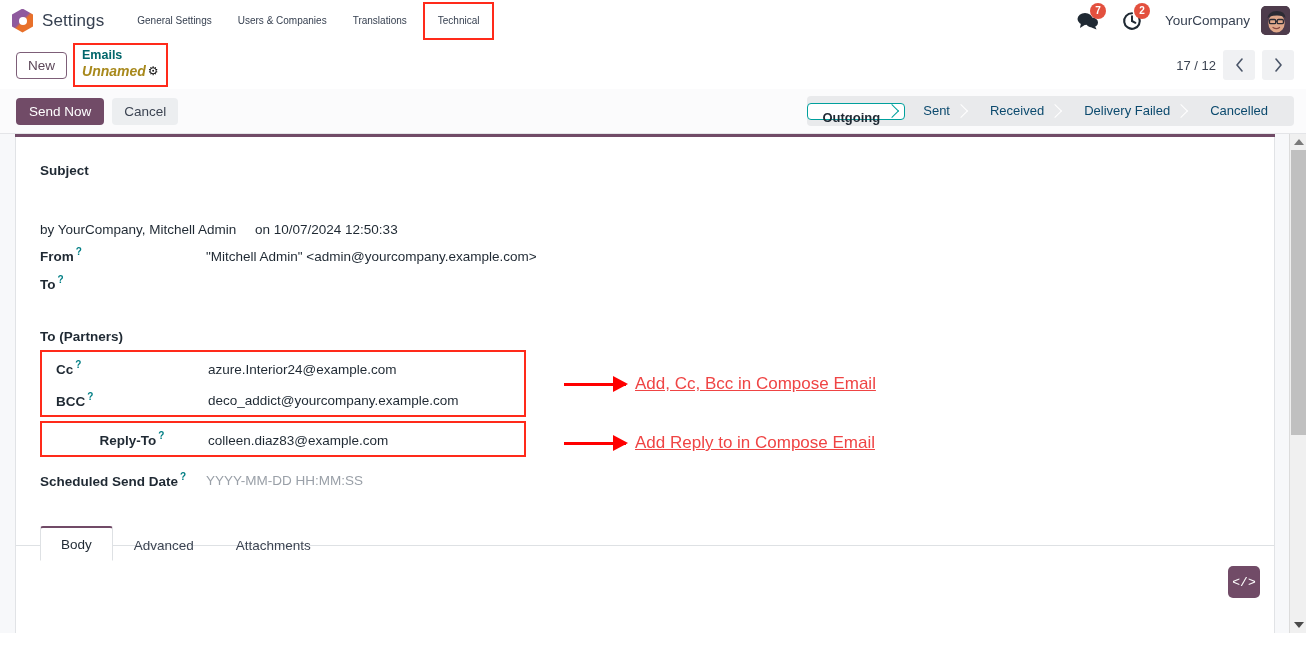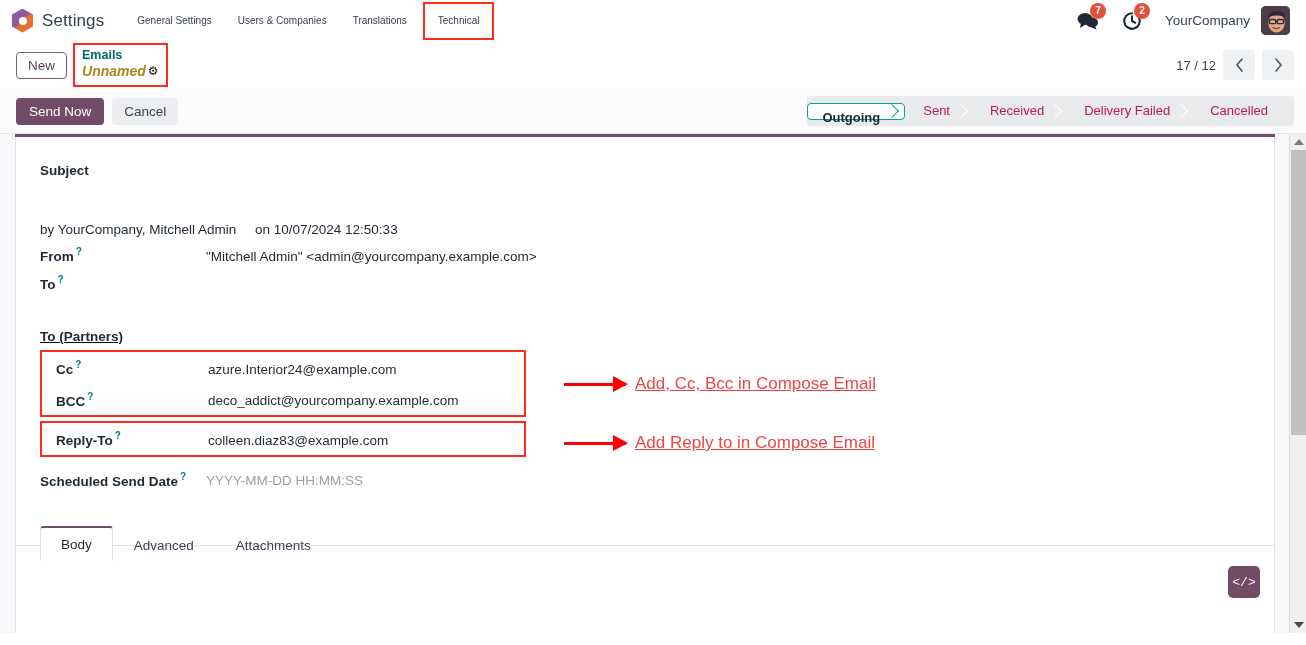--- a/index.html
+++ b/index.html
@@ -214,21 +214,21 @@
     align-items: center;
     background: #e9eaec;
     border-radius: 4px;
     height: 30px;
     overflow: hidden;
     padding-right: 4px;
   }
   .stage {
     position: relative;
     font-size: 13px;
-    color: #be185d;
+    color: #0c4a6e;
     padding: 0 22px 0 18px;
     height: 30px;
     line-height: 30px;
     white-space: nowrap;
     cursor: pointer;
   }
   .stage::after {
     content: "";
     position: absolute;
     right: 6px; top: 50%;
@@ -531,39 +531,39 @@
         <span class="f-value">"Mitchell Admin" &lt;admin@yourcompany.example.com&gt;</span>
       </div>
 
       <div class="f-row" style="margin-bottom:10px;">
         <span class="f-label"><span>To</span><span class="tip">?</span></span>
         <span class="f-value"></span>
       </div>
 
       <div style="height:28px;"></div>
 
-      <div class="f-row" style="margin-bottom:6px;text-decoration:underline;">
+      <div class="f-row" style="margin-bottom:6px;">
         <span class="f-label">To (Partners)</span>
         <span class="f-value"></span>
       </div>
 
       <div class="annot-rect" style="width:486px;">
         <div class="f-row">
           <span class="f-label" style="width:152px;flex:0 0 152px;"><span>Cc</span><span class="tip">?</span></span>
           <span class="f-value">azure.Interior24@example.com</span>
         </div>
         <div class="f-row">
           <span class="f-label" style="width:152px;flex:0 0 152px;"><span>BCC</span><span class="tip">?</span></span>
           <span class="f-value">deco_addict@yourcompany.example.com</span>
         </div>
       </div>
 
       <div class="annot-rect" style="width:486px;margin-top:4px;">
         <div class="f-row">
-          <span class="f-label" style="width:152px;flex:0 0 152px;"><span>Reply-To</span><span class="tip">?</span></span>
+          <span class="f-label" style="width:152px;flex:0 0 152px;text-align:center;"><span>Reply-To</span><span class="tip">?</span></span>
           <span class="f-value">colleen.diaz83@example.com</span>
         </div>
       </div>
 
       <div class="f-row" style="margin-top:14px;">
         <span class="f-label" style="width:166px;flex:0 0 166px;"><span>Scheduled Send Date</span><span class="tip">?</span></span>
         <span class="f-value muted">YYYY-MM-DD HH:MM:SS</span>
       </div>
 
       <div class="notebook">

